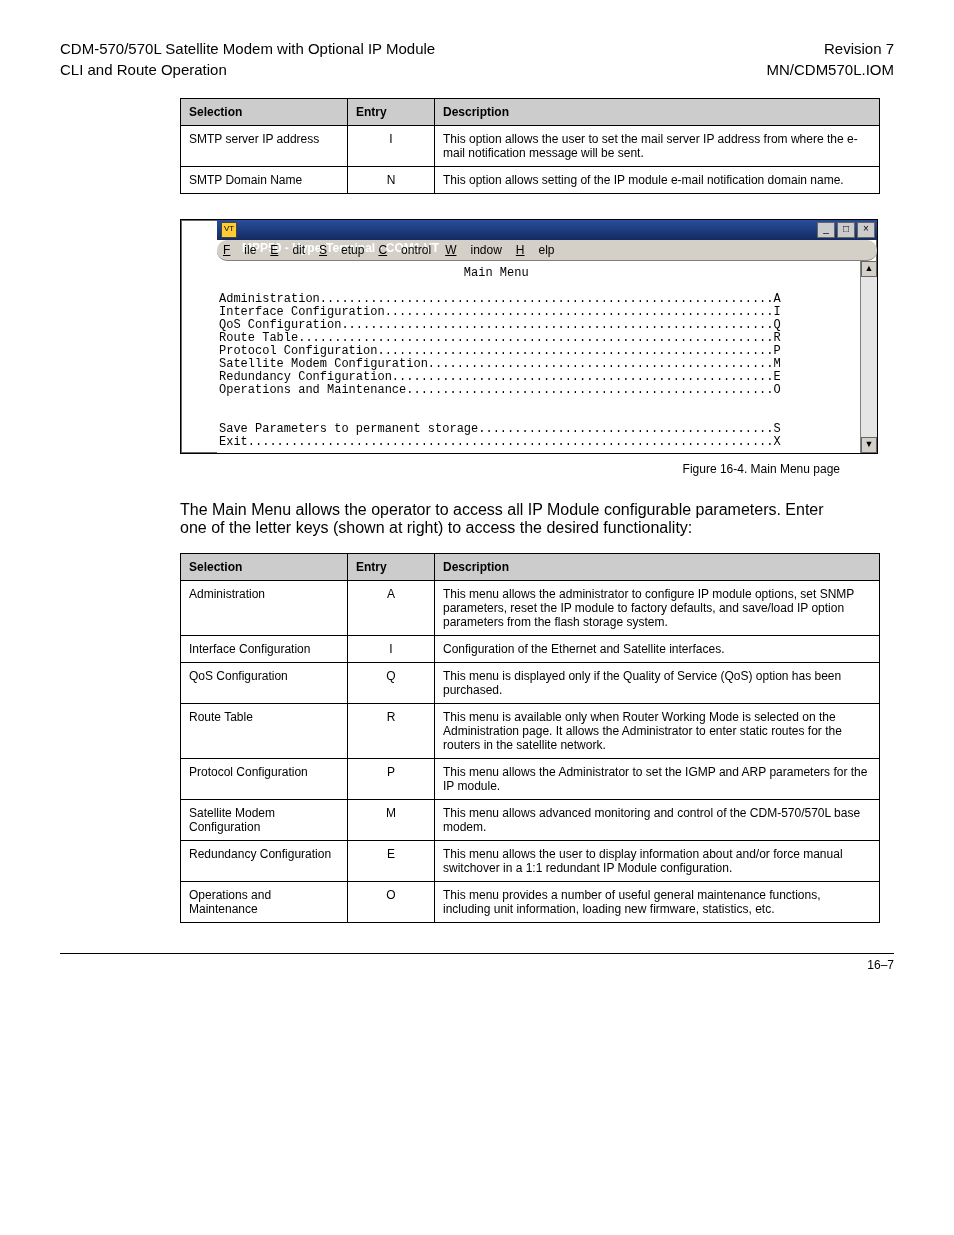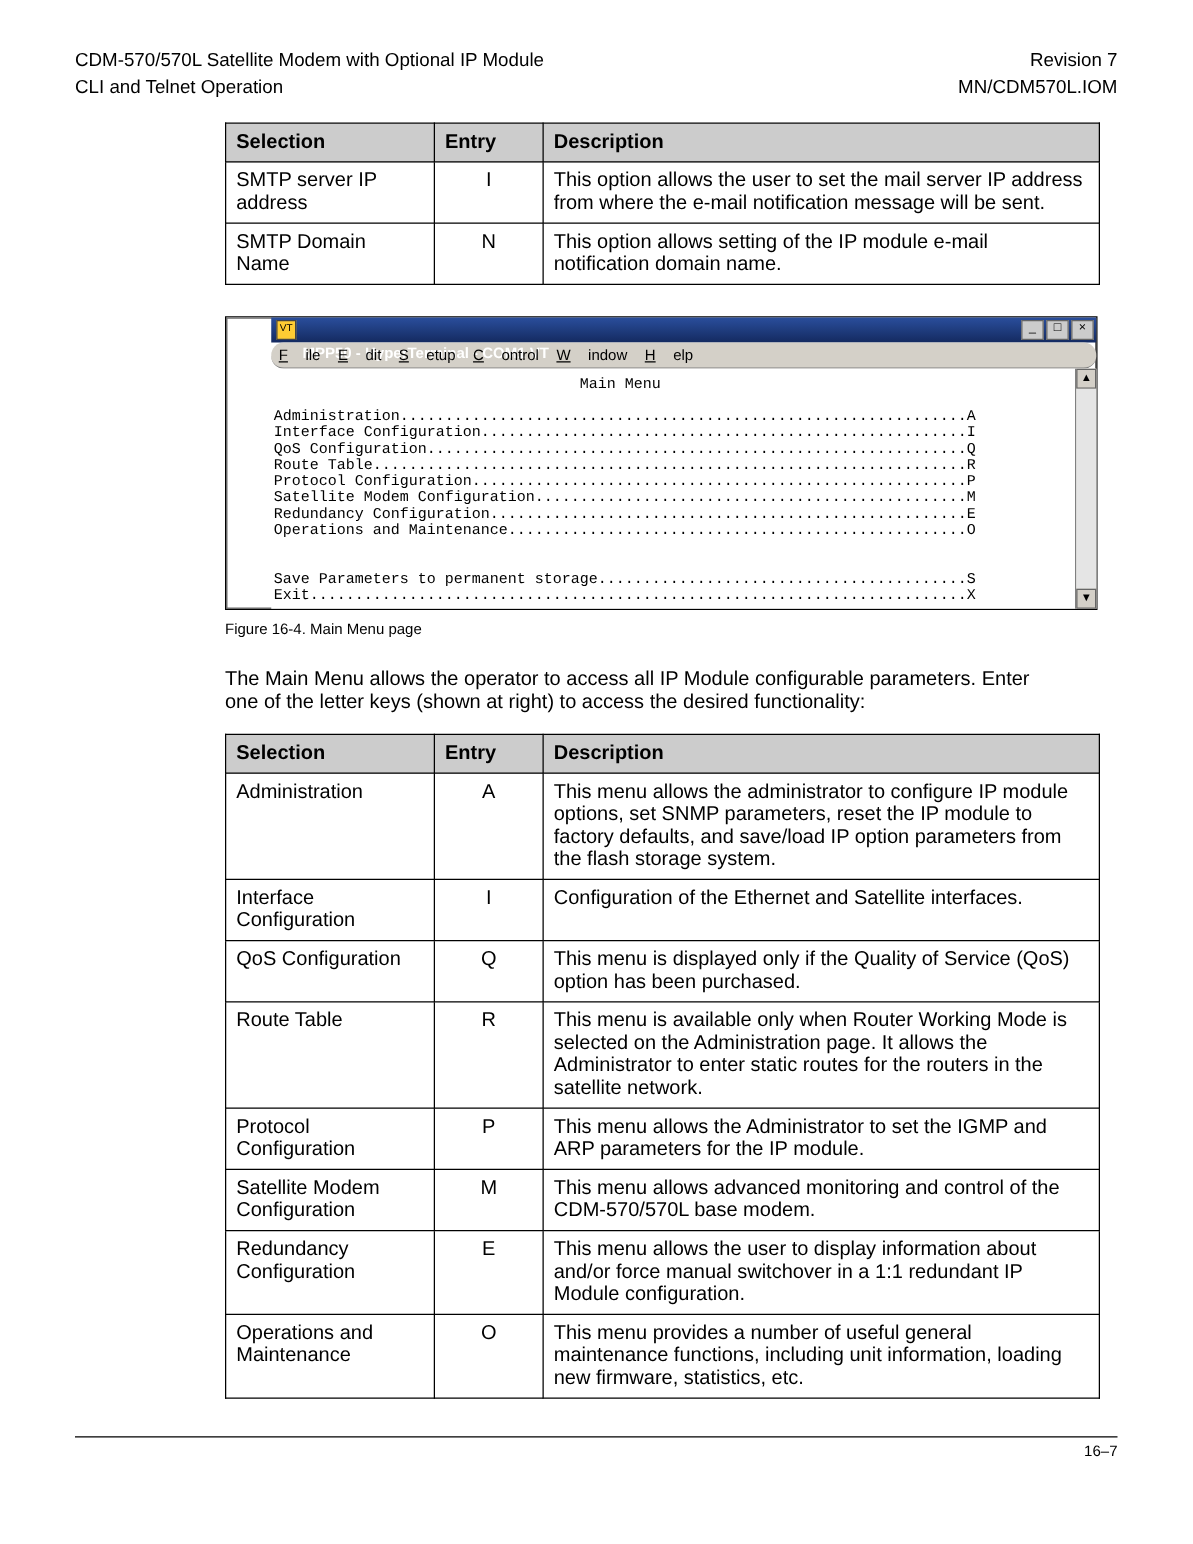--- a/index.html
+++ b/index.html
@@ -17,21 +17,21 @@
   .header-line {
     font-size: 15px;
     margin-bottom: 20px;
     display: flex;
     justify-content: space-between;
   }
   table.doc-table {
     border-collapse: collapse;
     width: 700px;
     margin-left: 120px;
-    font-size: 16px;
+    font-size: 12px;
     margin-bottom: 25px;
   }
   table.doc-table th, table.doc-table td {
     border: 1px solid #000;
     padding: 6px 8px;
     vertical-align: top;
     text-align: left;
   }
   table.doc-table th {
     background: #ccc;
@@ -114,21 +114,21 @@
   .vsb .arrow {
     height: 14px;
     background:#d4d0c8;
     border: 1px solid #666;
     font-size: 9px;
     text-align: center;
     line-height: 12px;
   }
   .vsb .track { flex: 1; background: #e5e5e5; }
   .fig-caption {
-    text-align: left;
+    text-align: right;
     font-size: 12px;
     margin: 8px 0 25px 120px;
     width: 660px;
   }
   .page-num {
     text-align: right;
     font-size: 12px;
     border-top: 1px solid #000;
     margin-top: 30px;
     padding-top: 4px;
@@ -137,21 +137,21 @@
 </head>
 <body>
 
 <div class="page">
 
   <div class="header-line">
     <span>CDM-570/570L Satellite Modem with Optional IP Module</span>
     <span>Revision 7</span>
   </div>
   <div class="header-line" style="margin-top:-16px">
-    <span>CLI and Telnet Operation</span>
+    <span>CLI and Route Operation</span>
     <span>MN/CDM570L.IOM</span>
   </div>
 
   <table class="doc-table">
     <thead>
       <tr>
         <th class="col-sel">Selection</th>
         <th class="col-entry">Entry</th>
         <th>Description</th>
       </tr>

